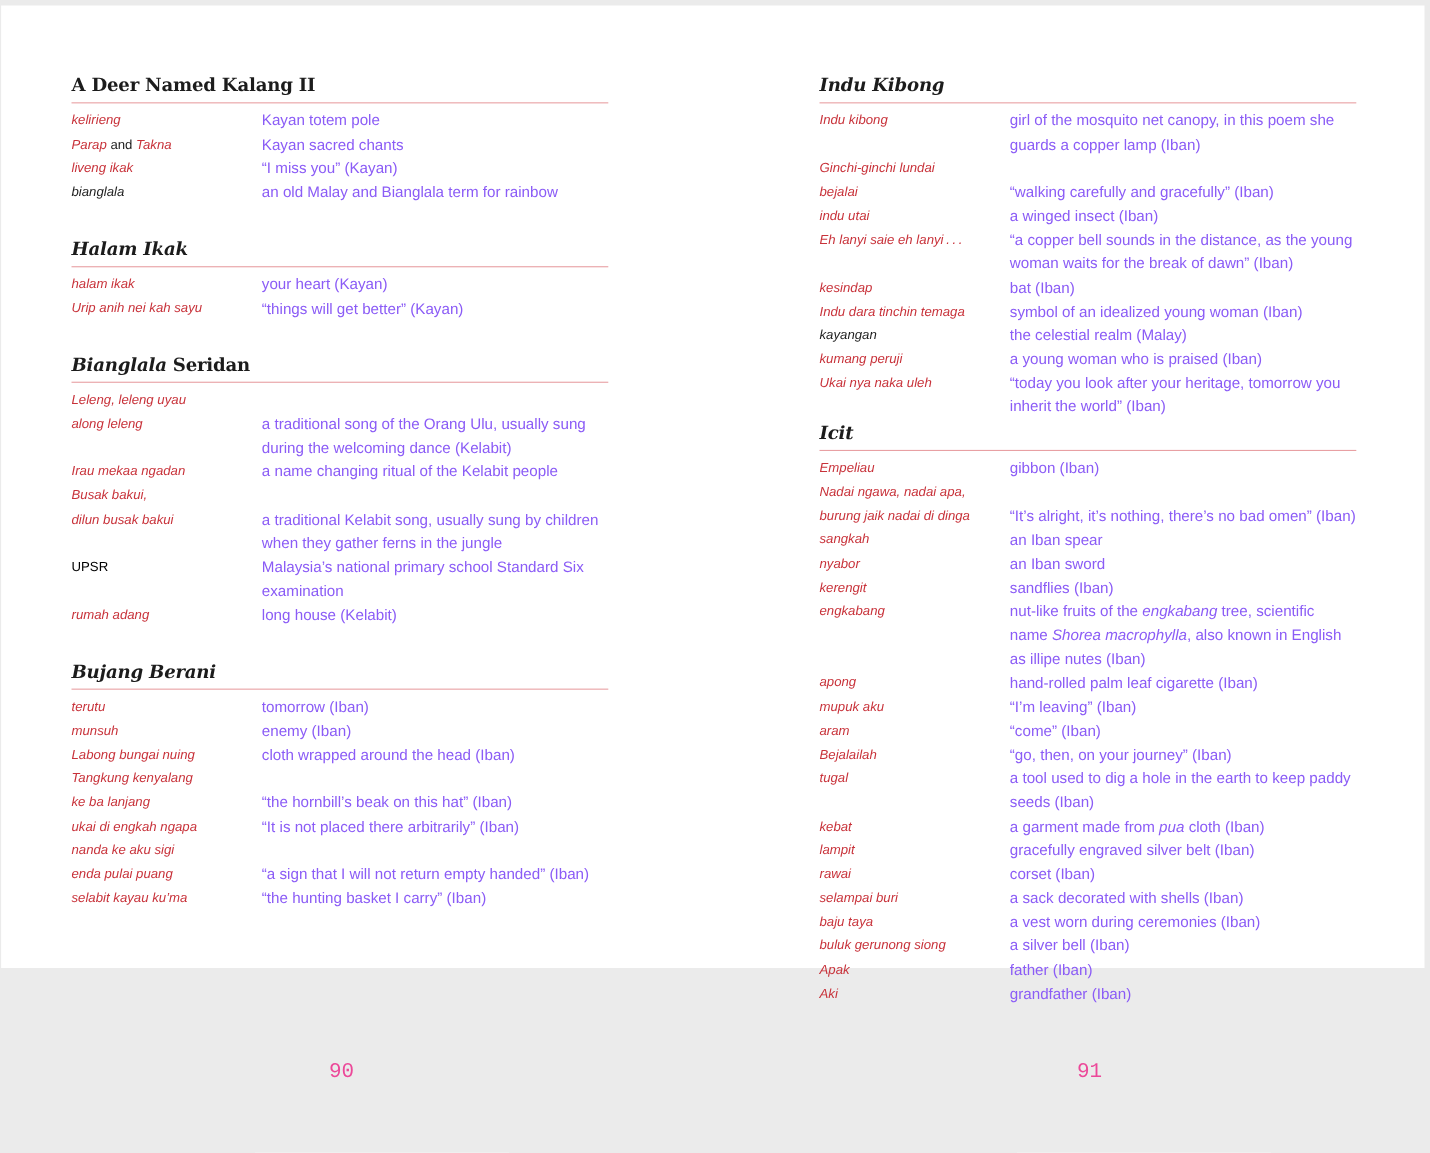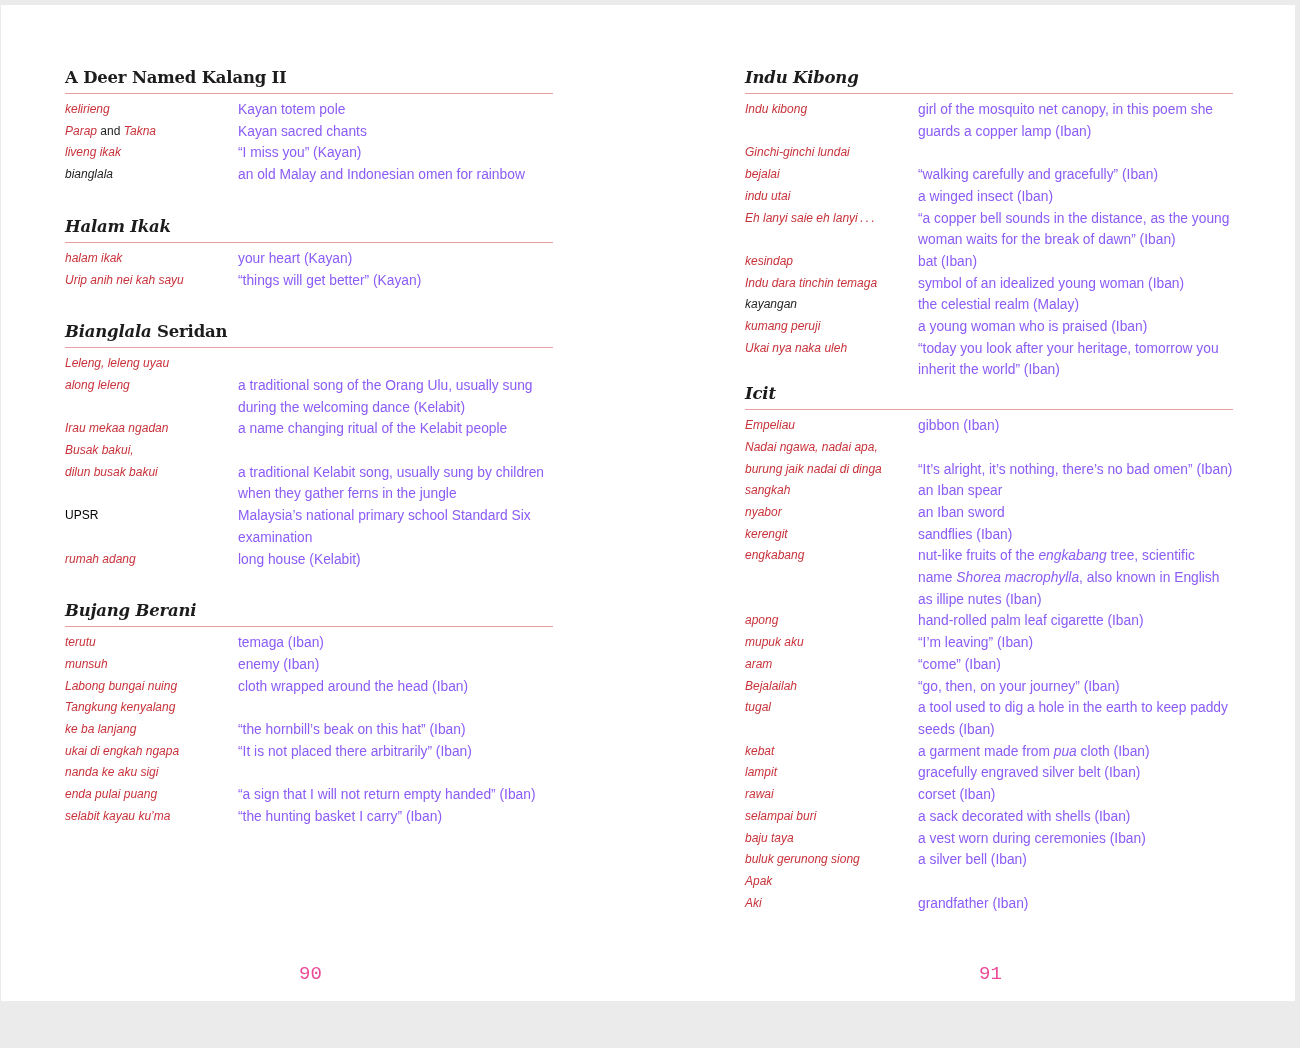--- a/index.html
+++ b/index.html
@@ -3,21 +3,21 @@
 <meta charset="utf-8">
 <style>
   html, body { margin: 0; padding: 0; }
   body {
     width: 1300px; height: 1048px; overflow: hidden;
     background: #ebebeb;
     font-family: "Liberation Sans", "DejaVu Sans", sans-serif;
   }
   .spread {
     position: absolute; left: 1px; top: 5px;
-    width: 1294px; height: 996px;
+    width: 1294px; height: 875px;
     background: #ffffff;
   }
   .page { position: absolute; top: 0; height: 100%; }
   .page.left { left: 0; width: 640px; }
   .page.right { left: 640px; width: 654px; }
   .content { position: absolute; top: 62px; }
   .page.left .content { left: 64px; width: 488px; }
   .page.right .content { left: 104px; width: 488px; }
 
   .section { margin-bottom: 30px; }
@@ -75,21 +75,21 @@
         <div class="entry">
           <div class="term"><span>Parap</span><span class="plain"> and </span><span>Takna</span></div>
           <div class="def">Kayan sacred chants</div>
         </div>
         <div class="entry">
           <div class="term">liveng ikak</div>
           <div class="def">“I miss you” (Kayan)</div>
         </div>
         <div class="entry">
           <div class="term black">bianglala</div>
-          <div class="def">an old Malay and Indonesian omen for rainbow</div>
+          <div class="def">an old Malay and Bianglala term for rainbow</div>
         </div>
       </div>
 
       <div class="section">
         <h2 class="section-title" style="font-style:italic">Halam Ikak</h2>
         <div class="entry">
           <div class="term">halam ikak</div>
           <div class="def">your heart (Kayan)</div>
         </div>
         <div class="entry">
@@ -127,21 +127,21 @@
         <div class="entry">
           <div class="term">rumah adang</div>
           <div class="def">long house (Kelabit)</div>
         </div>
       </div>
 
       <div class="section">
         <h2 class="section-title" style="font-style:italic">Bujang Berani</h2>
         <div class="entry">
           <div class="term">terutu</div>
-          <div class="def">temaga (Iban)</div>
+          <div class="def">tomorrow (Iban)</div>
         </div>
         <div class="entry">
           <div class="term">munsuh</div>
           <div class="def">enemy (Iban)</div>
         </div>
         <div class="entry">
           <div class="term">Labong bungai nuing</div>
           <div class="def">cloth wrapped around the head (Iban)</div>
         </div>
         <div class="entry">
@@ -290,20 +290,21 @@
         <div class="entry">
           <div class="term">baju taya</div>
           <div class="def">a vest worn during ceremonies (Iban)</div>
         </div>
         <div class="entry">
           <div class="term">buluk gerunong siong</div>
           <div class="def">a silver bell (Iban)</div>
         </div>
         <div class="entry">
           <div class="term">Apak</div>
+          <div class="def">father (Iban)</div>
         </div>
         <div class="entry">
           <div class="term">Aki</div>
           <div class="def">grandfather (Iban)</div>
         </div>
       </div>
 
     </div>
     <div class="folio">91</div>
   </div>

